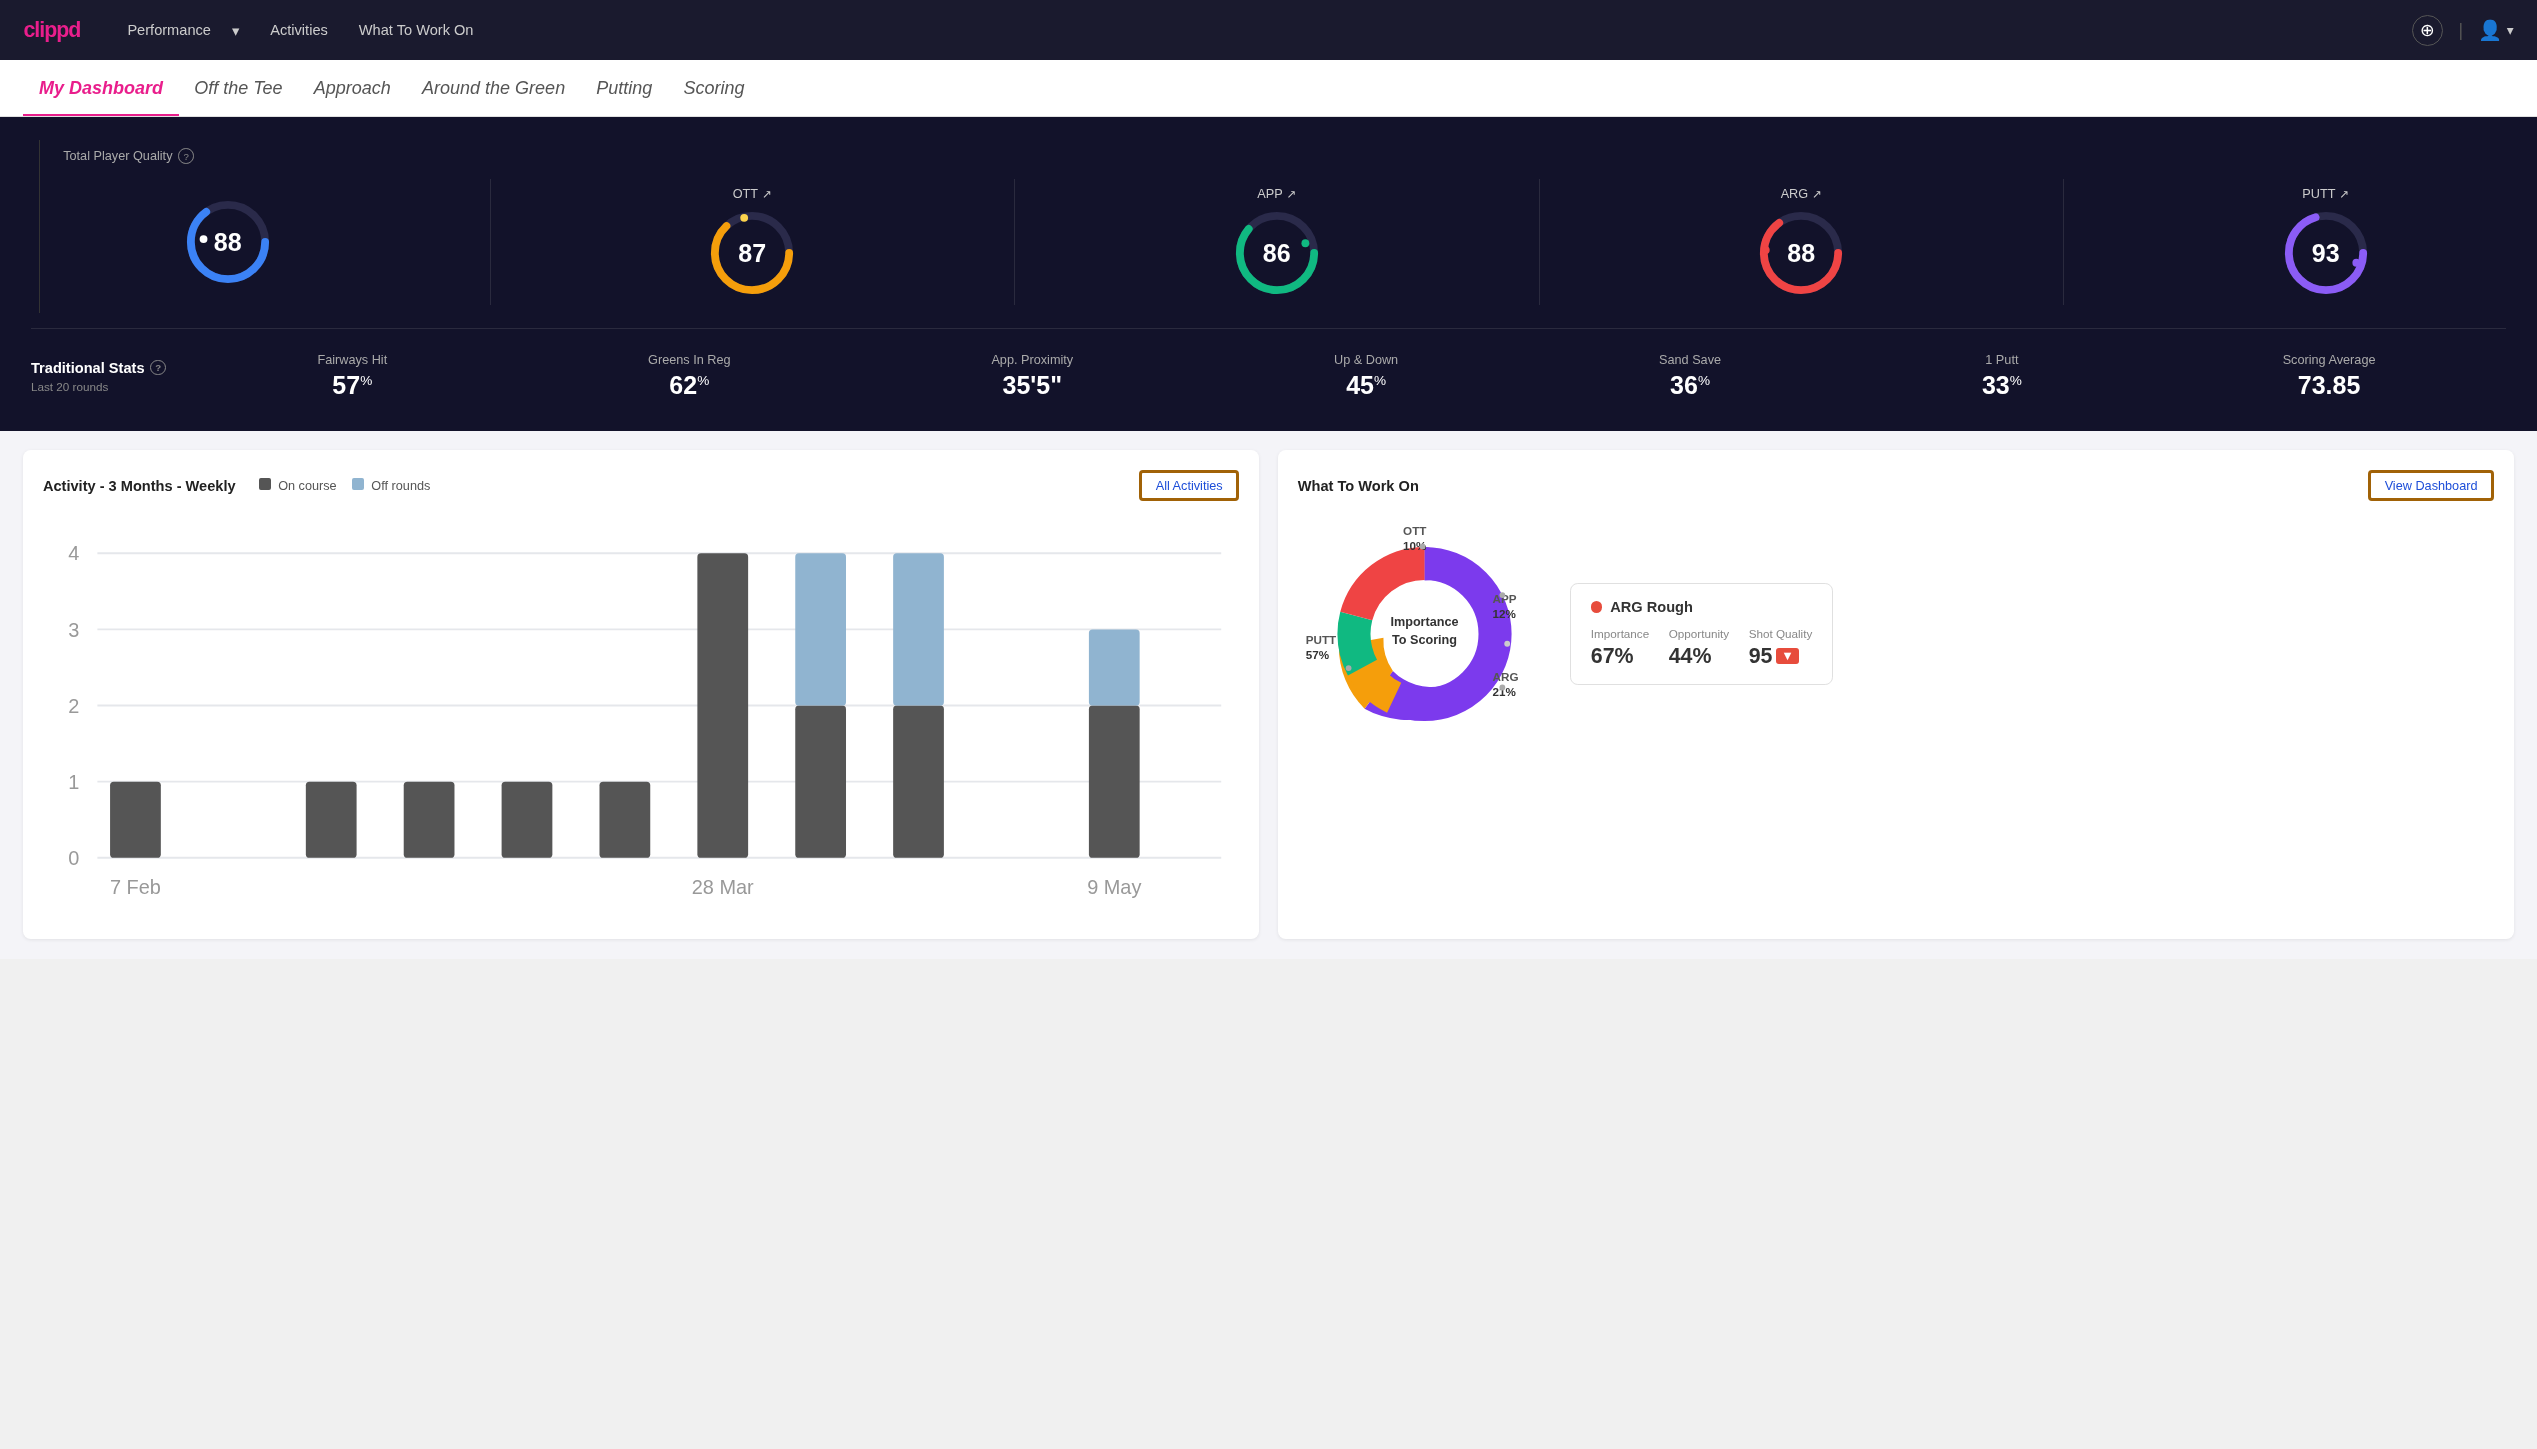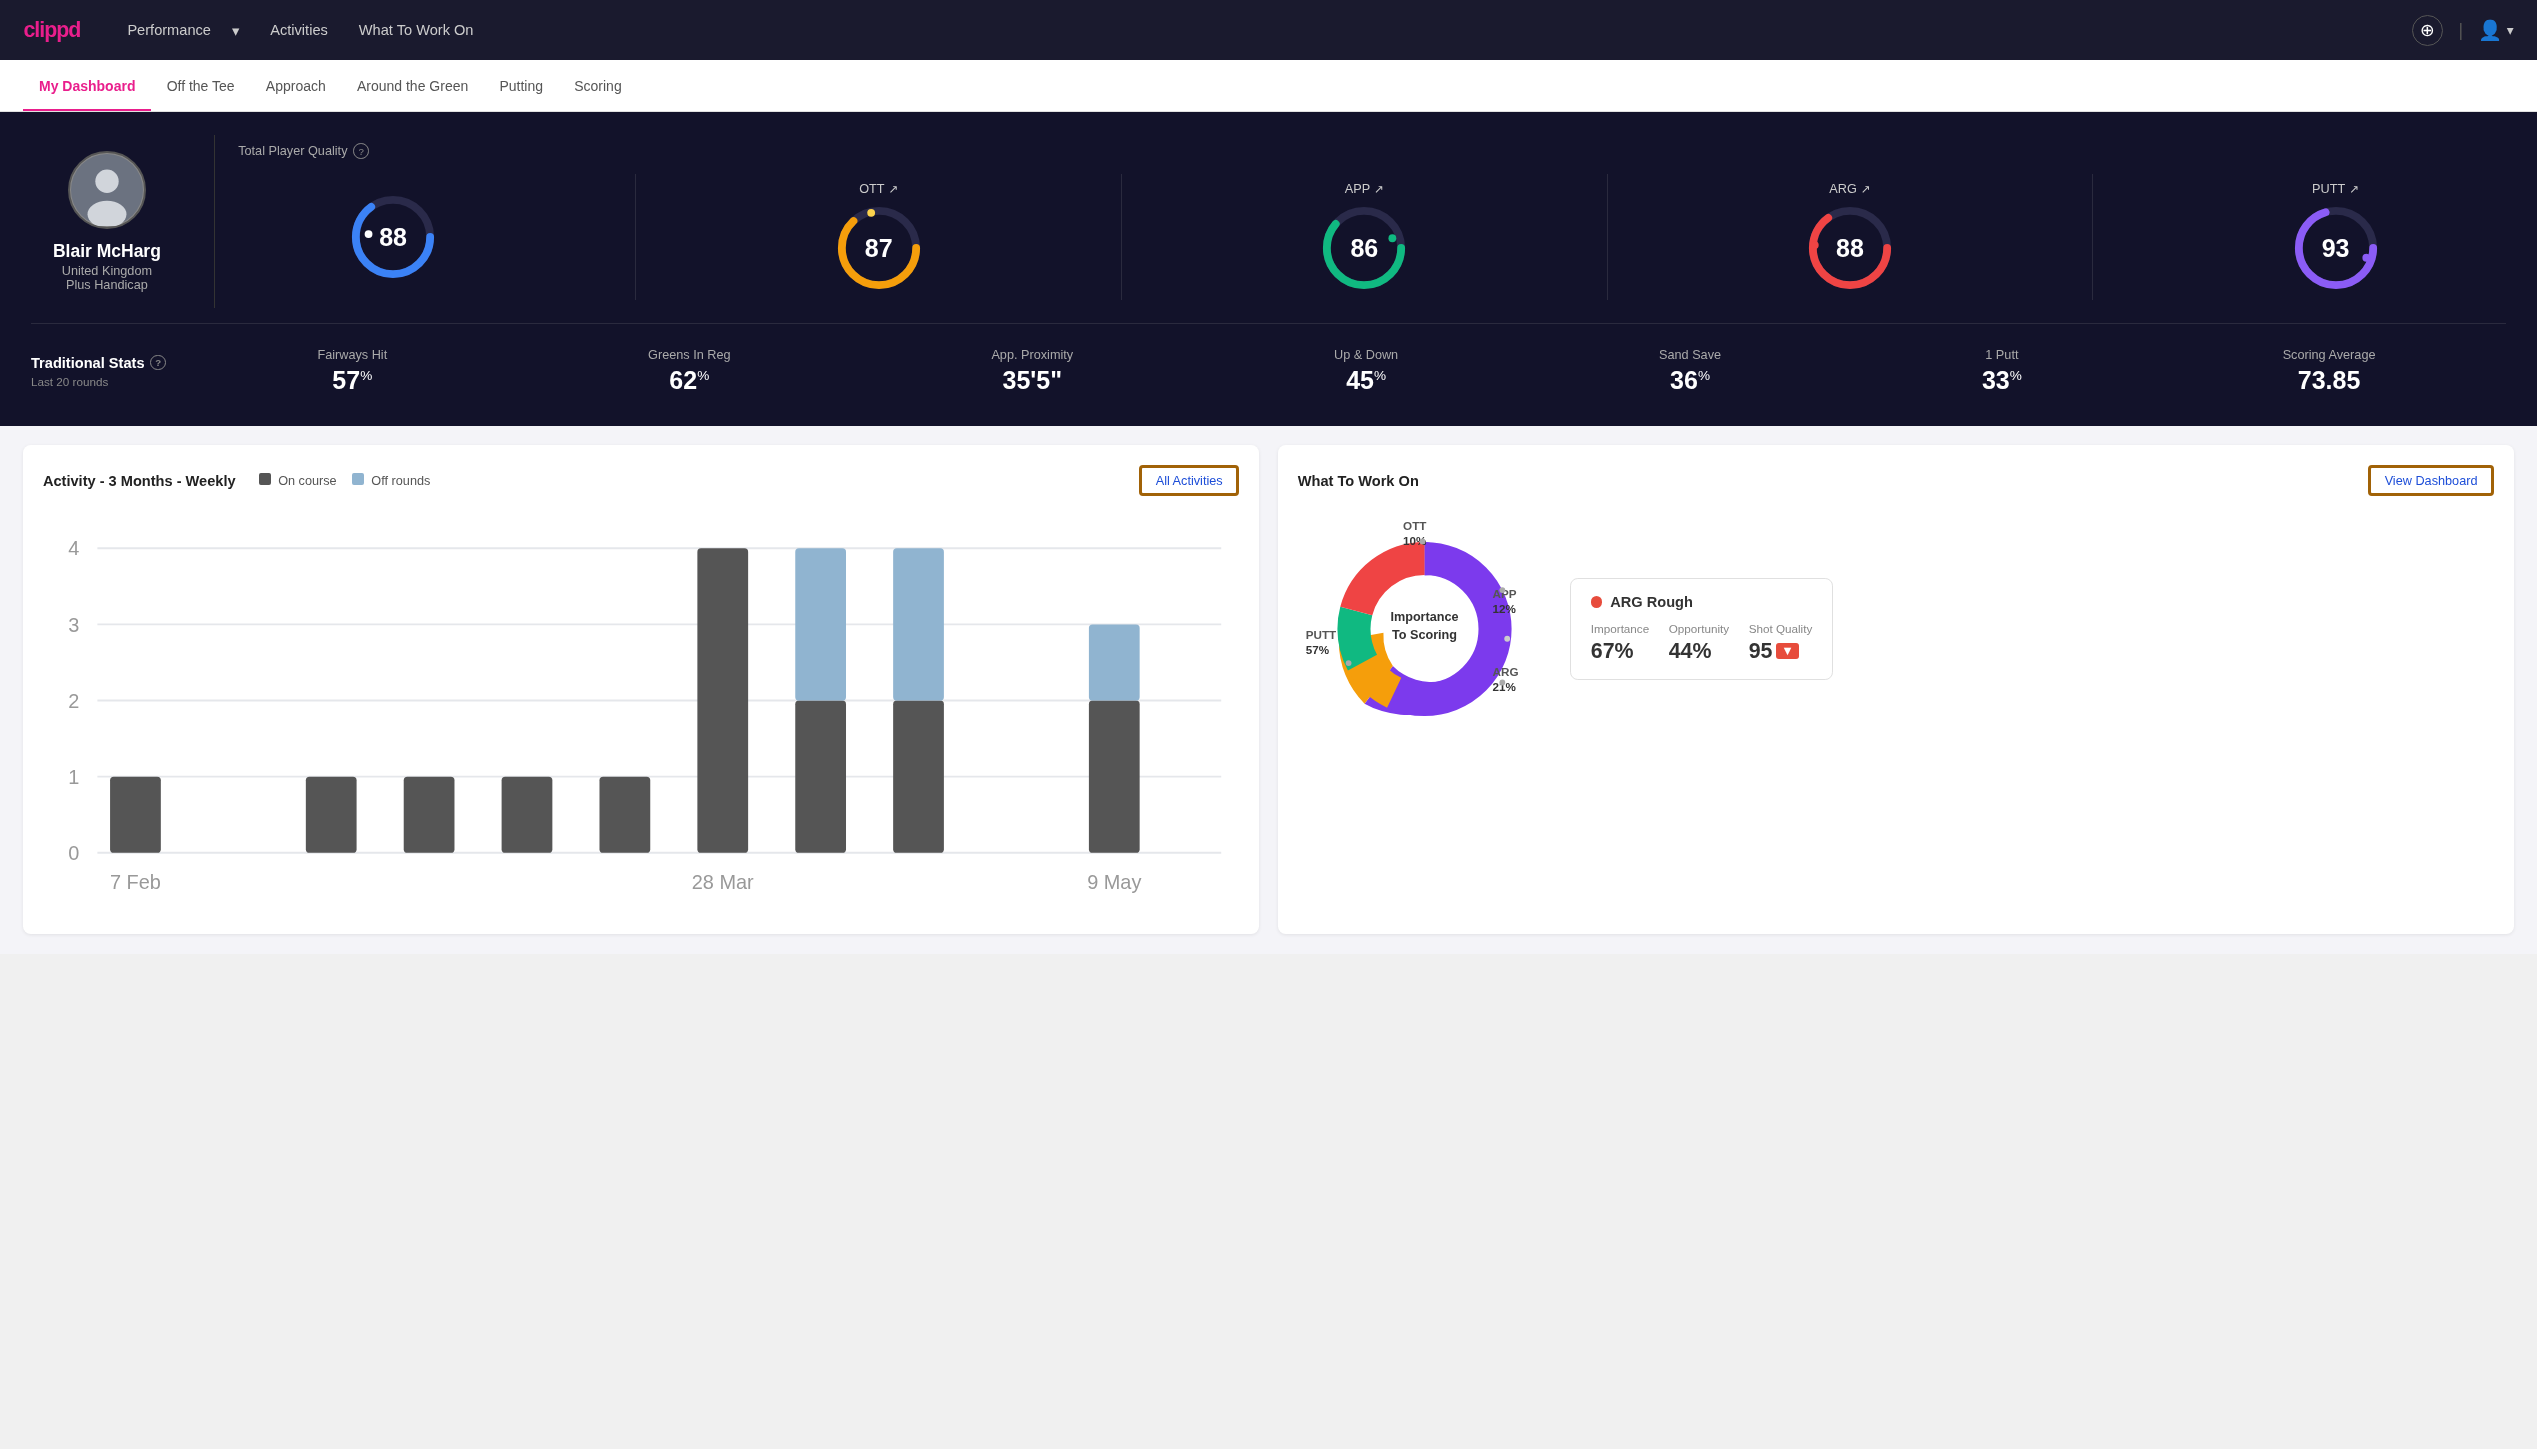--- a/index.html
+++ b/index.html
@@ -27,22 +27,22 @@
     .nav-avatar-btn {
       background: none; border: none; color: #ccc; cursor: pointer; display: flex; align-items: center; gap: 3.9px; font-size: 13.6px;
     }
 
     
     .sub-nav {
       background: #fff; display: flex; align-items: center; padding: 0 23.4px;
       border-bottom: 1px solid #e0e0e0;
     }
     .sub-nav a {
-      color: #555; text-decoration: none; font-size: 14px; padding: 17.5px 15.6px 15.6px;
-      border-bottom: 2.9px solid transparent; cursor: pointer; white-space: nowrap;
+      color: #555; text-decoration: none; font-size: 18px; padding: 17.5px 15.6px 15.6px;
+      border-bottom: 2.9px solid transparent; cursor: pointer; white-space: nowrap; font-style: italic;
     }
     .sub-nav a.active { color: #e91e8c; border-bottom-color: #e91e8c; font-weight: 600; }
 
     
     .dashboard-content {
       background: #12122a;
       padding: 23.4px 31px;
     }
 
     
@@ -159,32 +159,20 @@
   <a>Off the Tee</a>
   <a>Approach</a>
   <a>Around the Green</a>
   <a>Putting</a>
   <a>Scoring</a>
 </nav>
 
 <div class="dashboard-content">
 
   <div class="profile-stats-row">
-    <div class="profile-section">
-      <div class="avatar">
-        <svg width="72" height="72" viewBox="0 0 74 74">
-          <circle cx="37" cy="37" r="37" fill="#6b7280"></circle>
-          <circle cx="37" cy="28" r="12" fill="#d1d5db"></circle>
-          <ellipse cx="37" cy="62" rx="20" ry="14" fill="#d1d5db"></ellipse>
-        </svg>
-      </div>
-      <div class="profile-name">Blair McHarg</div>
-      <div class="profile-country">United Kingdom</div>
-      <div class="profile-handicap">Plus Handicap</div>
-    </div>
 
     <div class="divider-v"></div>
 
     <div class="tpq-section">
       <div class="tpq-label">
         <span>Total Player Quality</span>
         <span style="border: 1px solid #888; border-radius: 50%; width:15.6px; height:15.6px; display:inline-flex; align-items:center; justify-content:center; font-size:9.7px; color:#888;">?</span>
       </div>
       <div class="tpq-circles">
 

